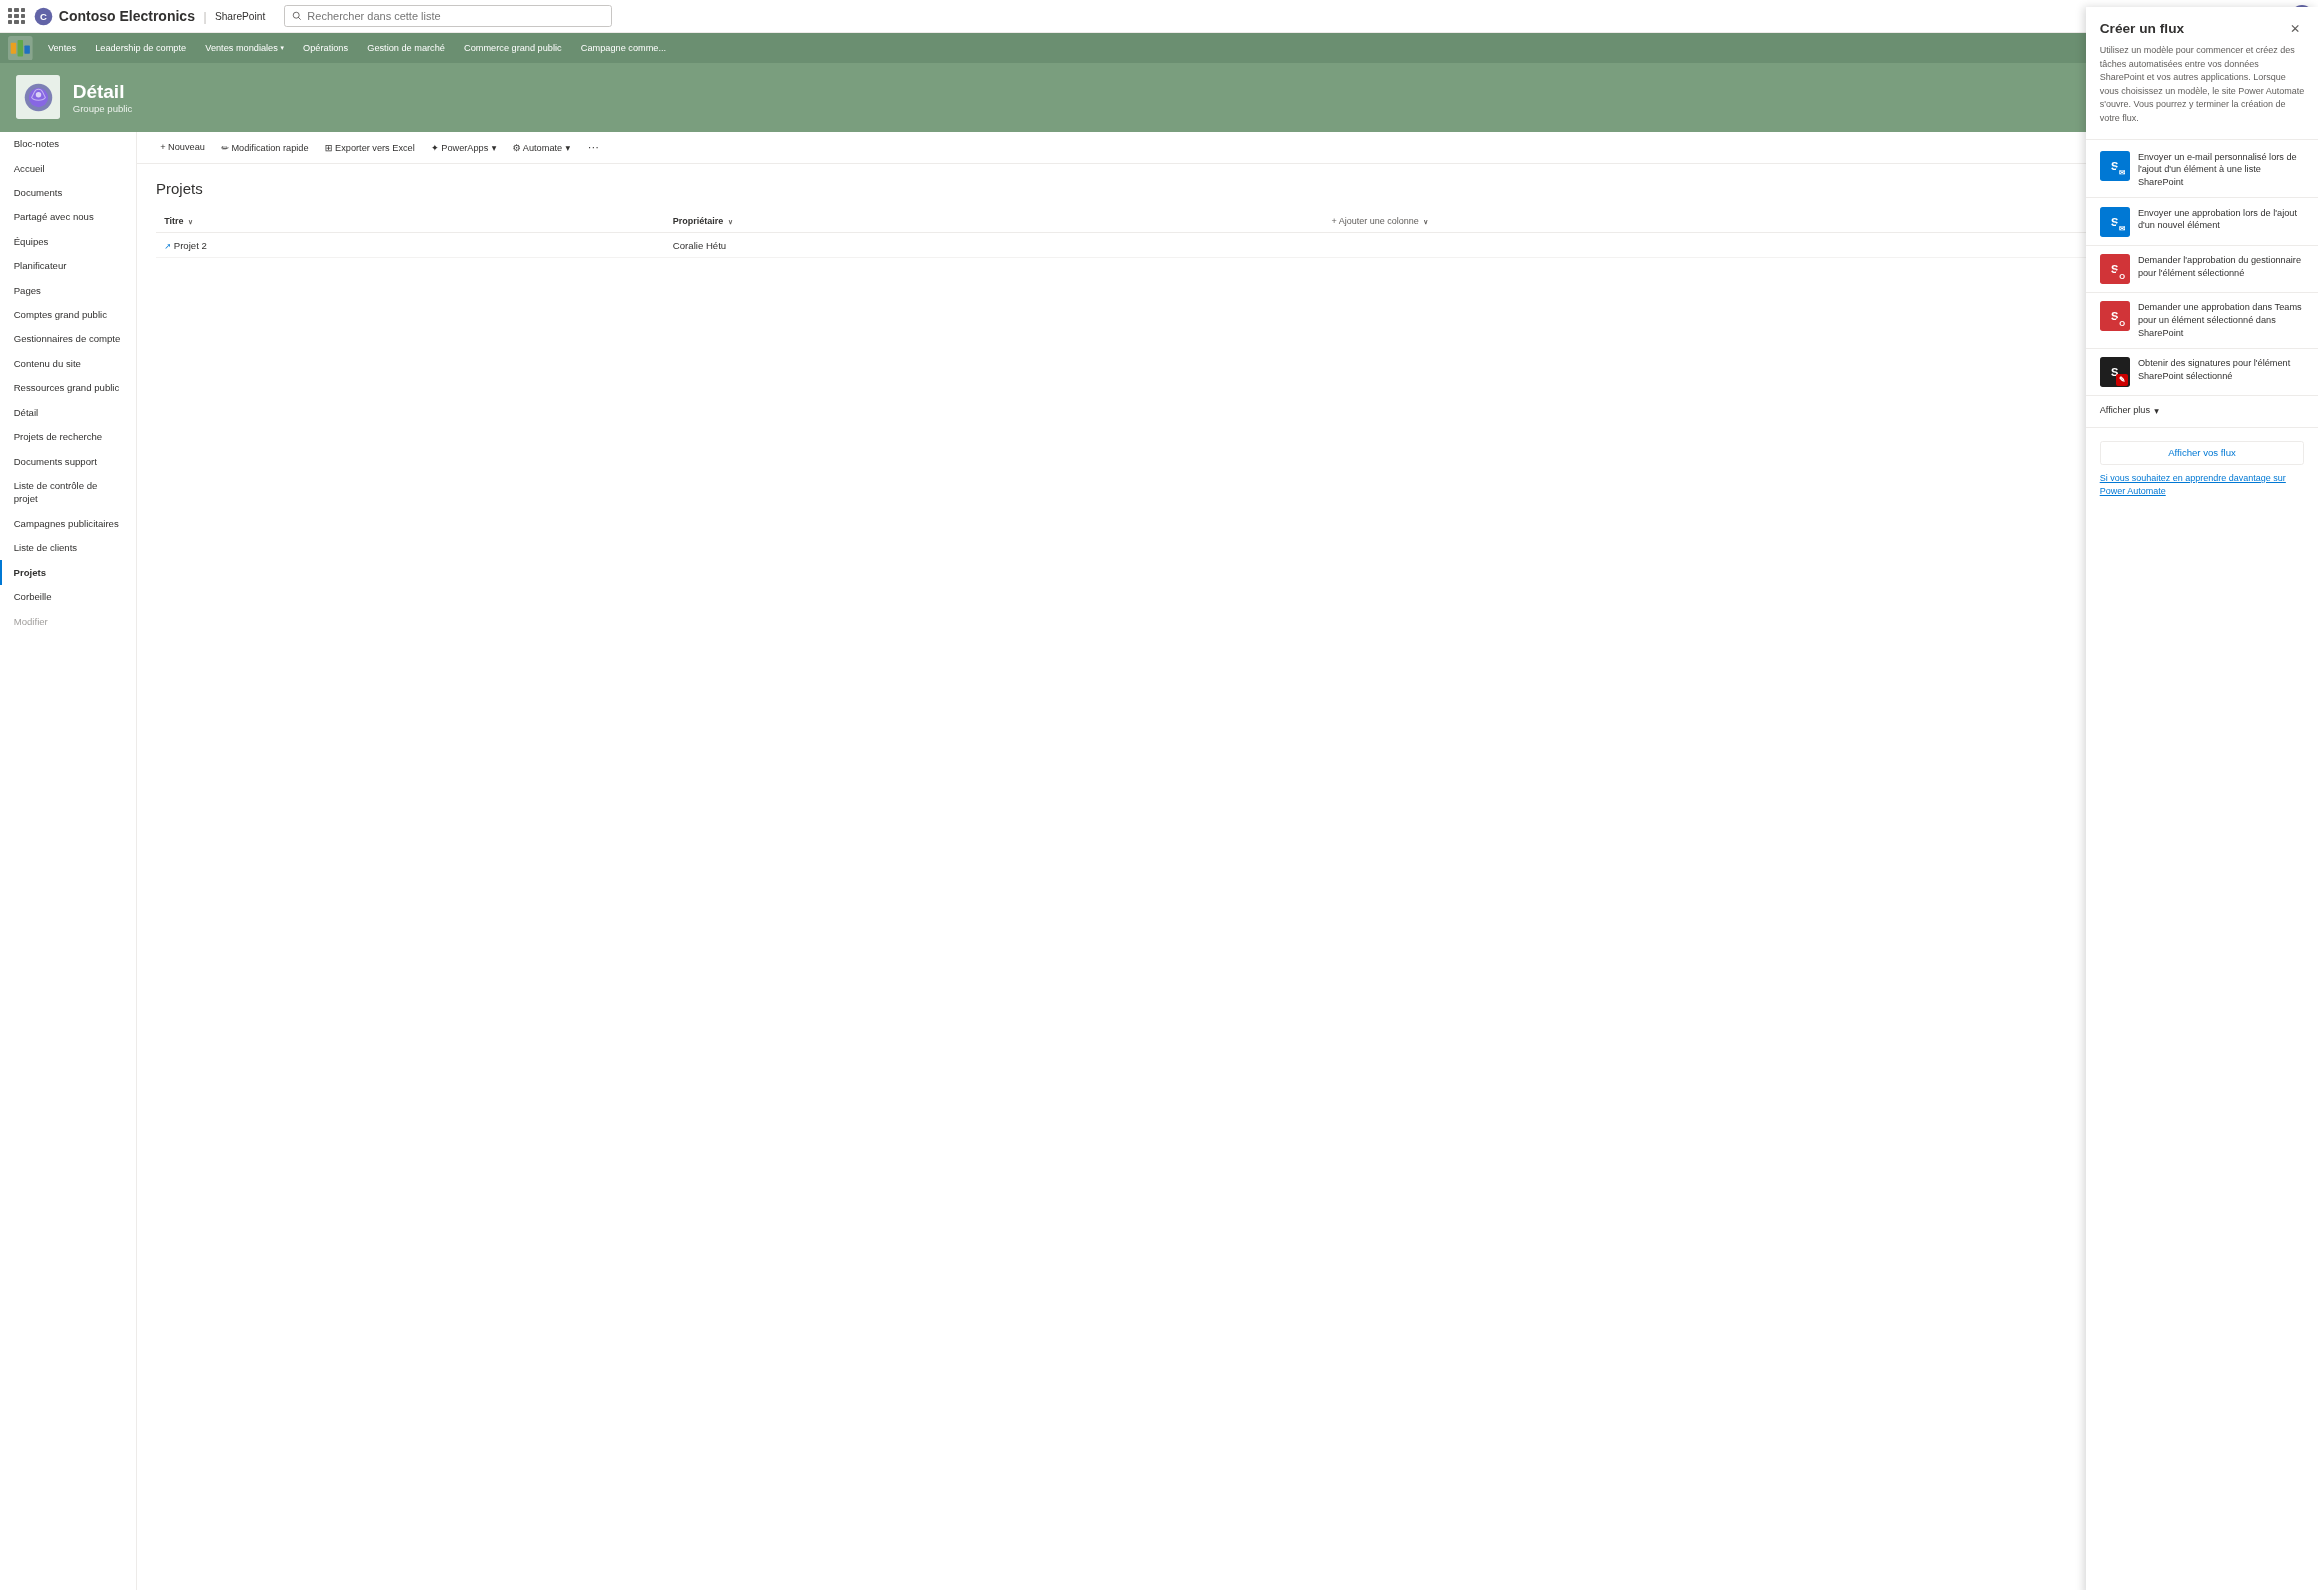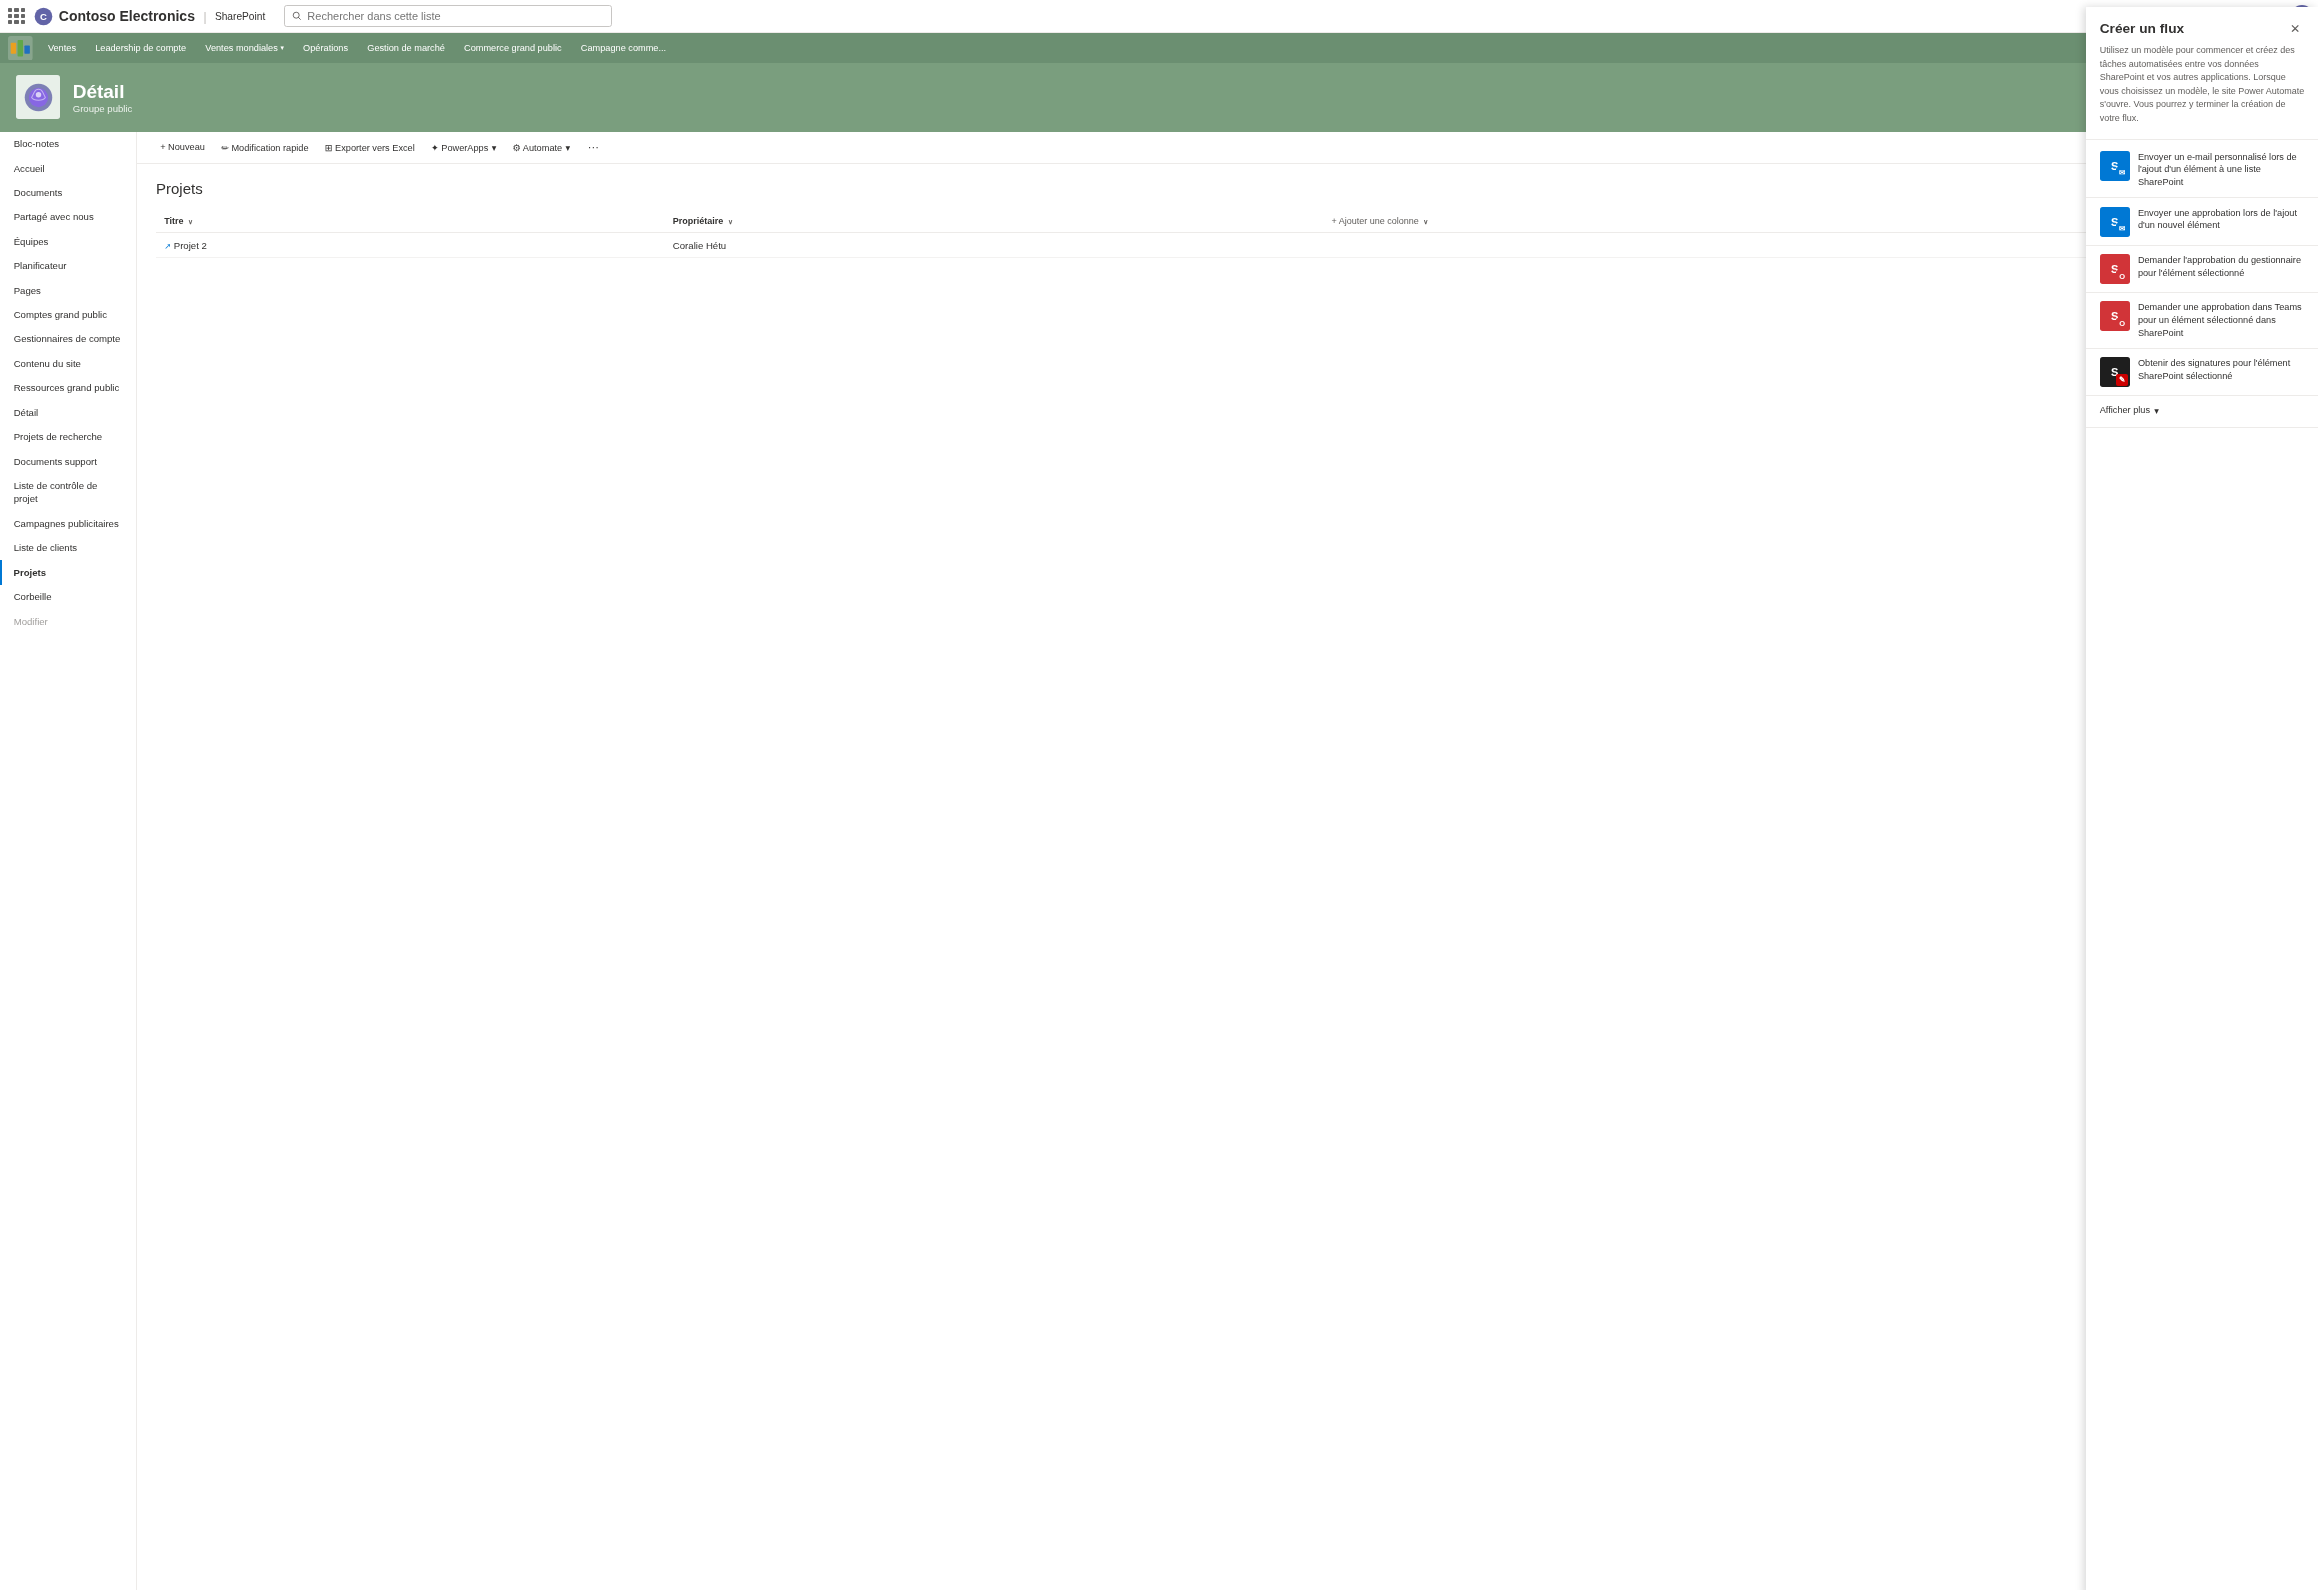--- a/index.html
+++ b/index.html
@@ -484,14 +484,18 @@
       <div class="flow-text">
         <span class="flow-text-label">Obtenir des signatures pour l'élément SharePoint sélectionné</span>
       </div>
     </div>
     </div>
   <div class="show-more">
     <span>Afficher plus</span>
     <span>▾</span>
   </div>
   <div class="panel-divider"></div>
+  <div class="panel-footer">
+    <a class="view-flows-btn">Afficher vos flux</a>
+    <span class="learn-more-link">Si vous souhaitez en apprendre davantage sur Power Automate</span>
+  </div>
 </div>
 
 
 </body></html>

